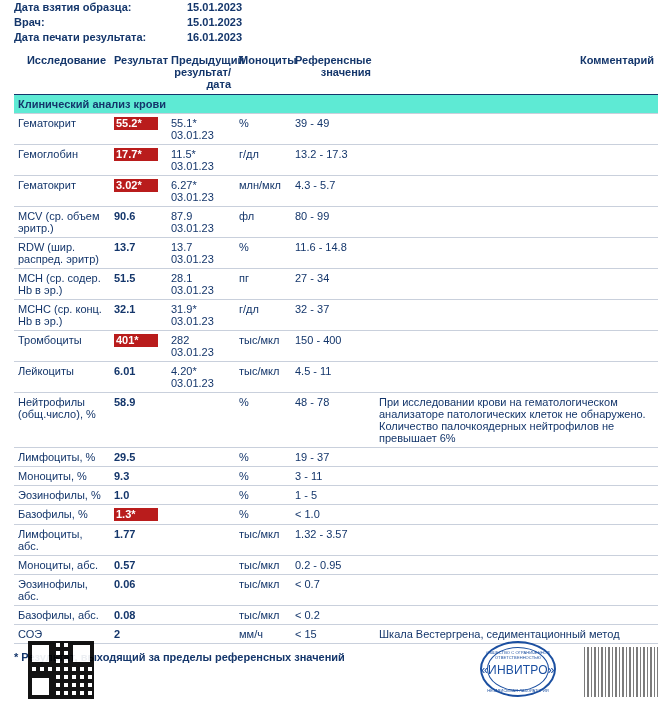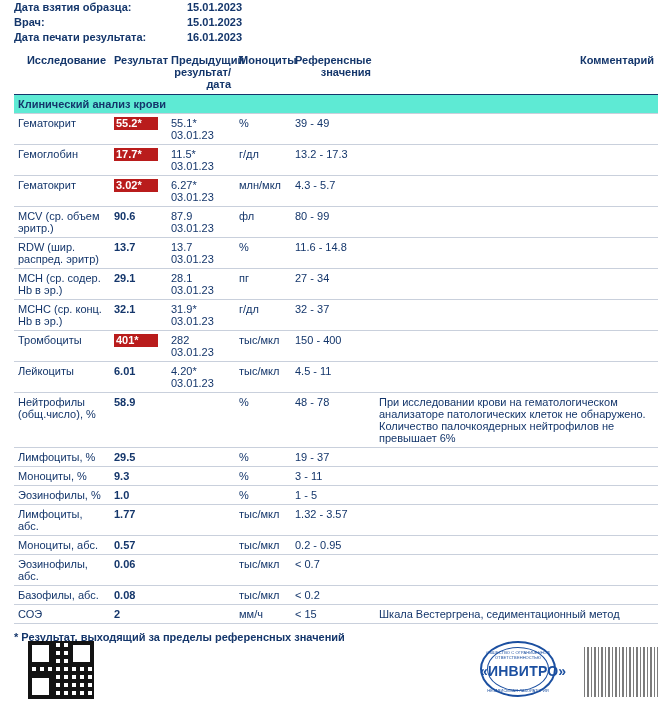--- a/index.html
+++ b/index.html
@@ -170,22 +170,22 @@
     width: 62px; height: 44px;
     border: 1px solid #1b4fa0;
     border-radius: 50%;
     box-sizing: border-box;
   }
   .stamp .brand {
     position: absolute;
     left: 0; right: 6px;
     top: 22px;
     text-align: center;
-    font-size: 14px;
-    font-weight: bold;
+    font-size: 12px;
+    font-weight: normal;
     color: #1b4fa0;
     letter-spacing: .2px;
   }
   .stamp .toptext {
     position: absolute;
     left: 0; right: 6px;
     top: 9px;
     text-align: center;
     font-size: 4px;
     color: #1b4fa0;
@@ -289,21 +289,21 @@
         <tr>
           <td class="name">RDW (шир. распред. эритр)</td>
           <td class="res">13.7</td>
           <td class="prev"><span>13.7</span><span class="prev-date">03.01.23</span></td>
           <td>%</td>
           <td>11.6 - 14.8</td>
           <td class="comment"></td>
         </tr>
         <tr>
           <td class="name">MCH (ср. содер. Hb в эр.)</td>
-          <td class="res">29.1</td>
+          <td class="res">51.5</td>
           <td class="prev"><span>28.1</span><span class="prev-date">03.01.23</span></td>
           <td>пг</td>
           <td>27 - 34</td>
           <td class="comment"></td>
         </tr>
         <tr>
           <td class="name">MCHC (ср. конц. Hb в эр.)</td>
           <td class="res">32.1</td>
           <td class="prev"><span>31.9*</span><span class="prev-date">03.01.23</span></td>
           <td>г/дл</td>
@@ -349,20 +349,28 @@
           <td>%</td>
           <td>3 - 11</td>
           <td class="comment"></td>
         </tr>
         <tr>
           <td class="name">Эозинофилы, %</td>
           <td class="res">1.0</td>
           <td class="prev"><span></span><span class="prev-date"></span></td>
           <td>%</td>
           <td>1 - 5</td>
+          <td class="comment"></td>
+        </tr>
+        <tr>
+          <td class="name">Базофилы, %</td>
+          <td class="res"><span class="res-flag">1.3*</span></td>
+          <td class="prev"><span></span><span class="prev-date"></span></td>
+          <td>%</td>
+          <td>&lt; 1.0</td>
           <td class="comment"></td>
         </tr>
         <tr>
           <td class="name">Лимфоциты, абс.</td>
           <td class="res">1.77</td>
           <td class="prev"><span></span><span class="prev-date"></span></td>
           <td>тыс/мкл</td>
           <td>1.32 - 3.57</td>
           <td class="comment"></td>
         </tr>

